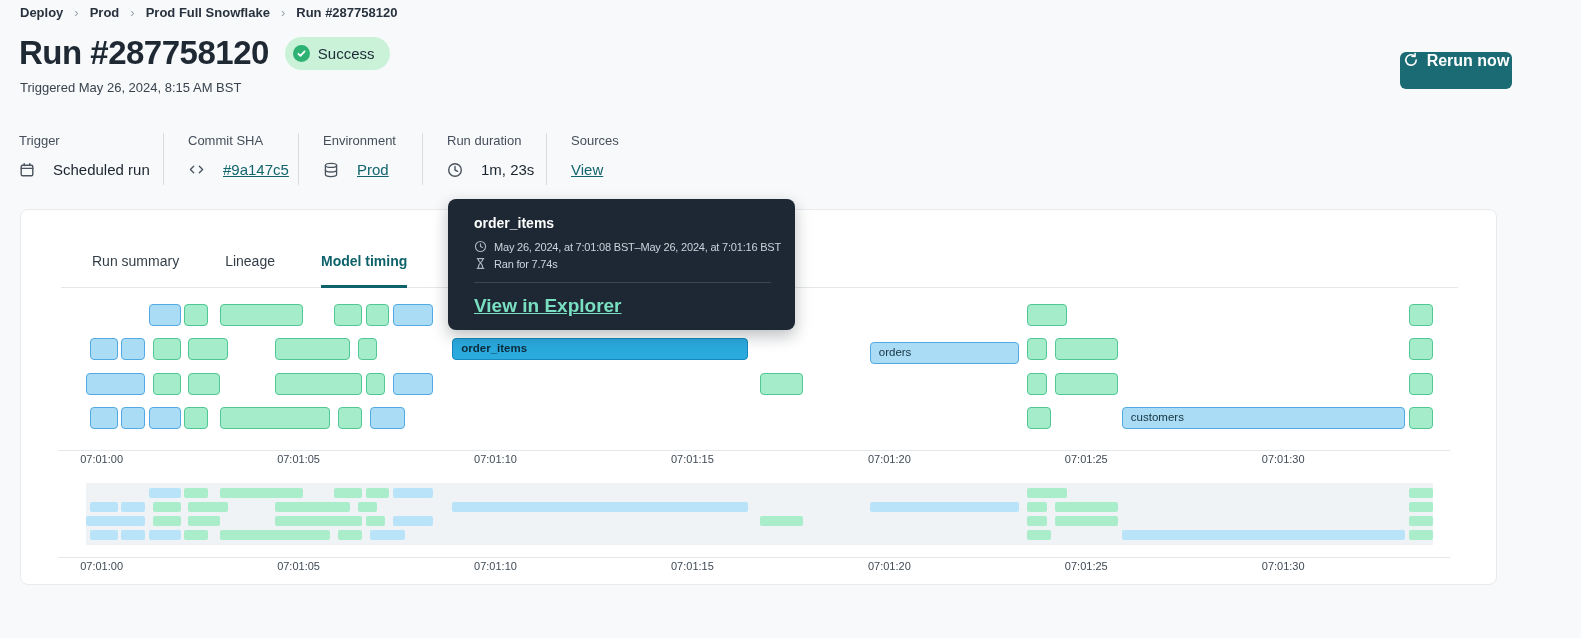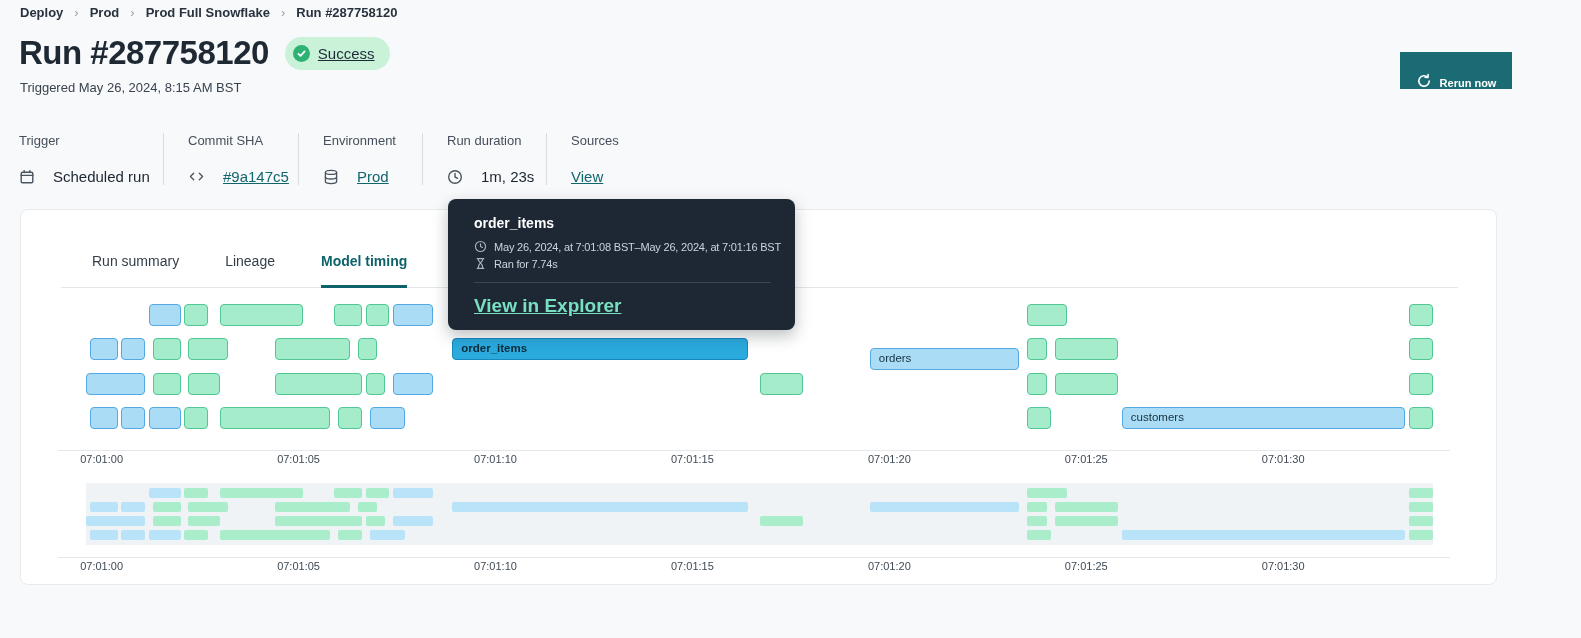--- a/index.html
+++ b/index.html
@@ -15,32 +15,32 @@
 
   
   .breadcrumb { position:absolute; top:5px; left:20px; display:flex; align-items:center; gap:11px;
     font-size:13px; font-weight:700; color:#28323e; }
   .crumb-sep { color:#97a0a9; font-weight:400; font-size:13px; }
 
   
   .title-row { position:absolute; top:34px; left:19px; display:flex; align-items:center; gap:16px; }
   h1 { font-size:33px; font-weight:700; color:#1f2934; letter-spacing:-0.5px; }
   .badge { display:inline-flex; align-items:center; gap:8px; background:#c9f2d9; border-radius:17px;
-    padding:6px 15px 6px 8px; font-size:15px; color:#1e2b36; height:33px;text-decoration:underline; }
+    padding:6px 15px 6px 8px; font-size:15px; color:#1e2b36; height:33px; }
   .badge-dot { width:17px; height:17px; border-radius:50%; background:#2db273; display:flex;
     align-items:center; justify-content:center; }
   .triggered { position:absolute; top:80px; left:20px; font-size:13px; color:#39434e; }
 
   .rerun { position:absolute; left:1400px; top:52px; width:112px; height:37px; border:none;
-    background:#1a6b73; color:#fff; border-radius:0; font-family:inherit; font-size:11px;
-    font-weight:600; display:flex; align-items:flex-end; justify-content:center; gap:8px; cursor:pointer; }
+    background:#1a6b73; color:#fff; border-radius:6px; font-family:inherit; font-size:16px;
+    font-weight:600; display:flex; align-items:flex-start; justify-content:center; gap:8px; cursor:pointer; }
 
   
   .d-col { position:absolute; top:133px; }
-  .d-label { font-size:13px; color:#454f5b; margin-bottom:20px; }
+  .d-label { font-size:13px; color:#454f5b; margin-bottom:13px; }
   .d-value { display:flex; align-items:center; gap:18px; font-size:15px; color:#1b2530; }
   .d-value .ic { color:#4a545e; }
   .d-link { color:#11656d; text-decoration:underline; cursor:pointer; }
   .d-divider { position:absolute; top:133px; width:1px; height:52px; background:#d8dde2; }
 
   
   .card { position:absolute; left:20px; top:209px; width:1477px; height:376px; background:#fff;
     border:1px solid #e8ebee; border-radius:8px; }
 
   
@@ -197,21 +197,21 @@
       <div class="bar blue" style="left: 22.807%; width: 2.92398%; top: 0px;"></div>
       <div class="bar green" style="left: 69.883%; width: 2.92398%; top: 0px;"></div>
       <div class="bar green" style="left: 98.2456%; width: 1.75439%; top: 0px;"></div>
       <div class="bar blue" style="left: 0.292398%; width: 2.04678%; top: 34px;"></div>
       <div class="bar blue" style="left: 2.63158%; width: 1.75439%; top: 34px;"></div>
       <div class="bar green" style="left: 4.97076%; width: 2.04678%; top: 34px;"></div>
       <div class="bar green" style="left: 7.60234%; width: 2.92398%; top: 34px;"></div>
       <div class="bar green" style="left: 14.0351%; width: 5.55556%; top: 34px;"></div>
       <div class="bar green" style="left: 20.1754%; width: 1.46199%; top: 34px;"></div>
       <div class="bar selected" style="left: 27.193%; width: 21.9298%; top: 34px;">order_items</div>
-      <div class="bar blue" style="left: 58.1871%; width: 11.1111%; top: 44px;">orders</div>
+      <div class="bar blue" style="left: 58.1871%; width: 11.1111%; top: 38px;">orders</div>
       <div class="bar green" style="left: 69.883%; width: 1.46199%; top: 34px;"></div>
       <div class="bar green" style="left: 71.9298%; width: 4.67836%; top: 34px;"></div>
       <div class="bar green" style="left: 98.2456%; width: 1.75439%; top: 34px;"></div>
       <div class="bar blue" style="left: 0%; width: 4.38596%; top: 69px;"></div>
       <div class="bar green" style="left: 4.97076%; width: 2.04678%; top: 69px;"></div>
       <div class="bar green" style="left: 7.60234%; width: 2.33918%; top: 69px;"></div>
       <div class="bar green" style="left: 14.0351%; width: 6.43275%; top: 69px;"></div>
       <div class="bar green" style="left: 20.7602%; width: 1.46199%; top: 69px;"></div>
       <div class="bar blue" style="left: 22.807%; width: 2.92398%; top: 69px;"></div>
       <div class="bar green" style="left: 50%; width: 3.21637%; top: 69px;"></div>

